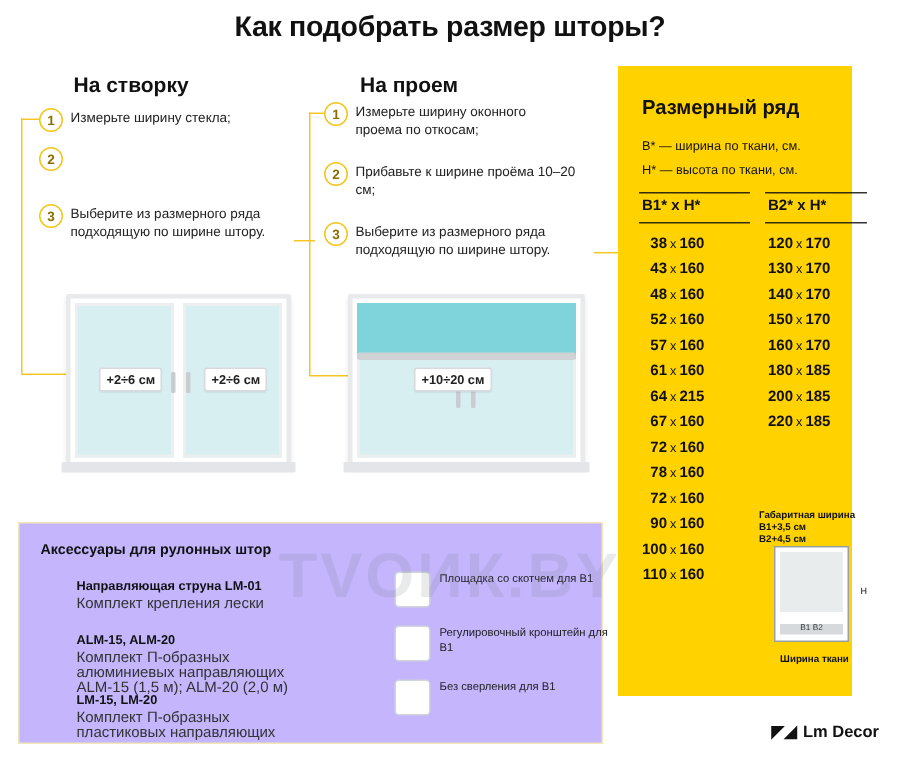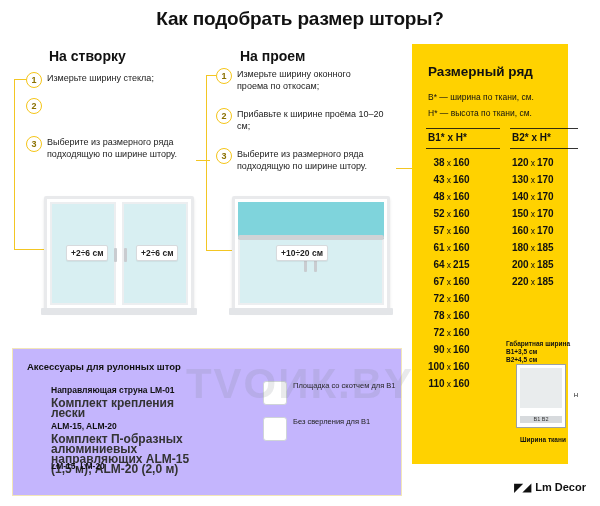--- a/index.html
+++ b/index.html
@@ -137,21 +137,21 @@
   #mini-foot{left:0;top:96px;width:74px;text-align:center;font-size:6.5px;font-weight:bold;}
 
   
   #acc{
     position:absolute;left:12px;top:348px;width:388px;height:146px;
     background:#c4b5fd;border:1px solid #f3e6b8;
   }
   #acc-title{position:absolute;left:14px;top:12px;font-size:9.5px;font-weight:bold;color:#111;}
   .acc-item{position:absolute;width:150px;}
   .acc-item .name{font-size:8.5px;font-weight:bold;color:#111;line-height:11px;}
-  .acc-item .desc{font-size:12px;color:#333;line-height:10px;margin-top:2px;font-weight:bold;}
+  .acc-item .desc{font-size:10px;color:#333;line-height:10px;margin-top:2px;}
   #a1{left:38px;top:36px;}
   #a2{left:38px;top:72px;}
   #a3{left:38px;top:112px;}
 
   .acc-right{position:absolute;left:250px;width:150px;}
   .acc-right .rw{position:relative;min-height:26px;margin-bottom:10px;}
   .acc-right .ic{
     position:absolute;left:0;top:0;width:22px;height:22px;border:1px solid #cfd4d8;
     border-radius:3px;background:#fff;
   }
@@ -298,29 +298,34 @@
     <div class="acc-item" id="a1">
       <div class="name">Направляющая струна LM-01</div>
       <div class="desc">Комплект крепления лески</div>
     </div>
     <div class="acc-item" id="a2">
       <div class="name">ALM-15, ALM-20</div>
       <div class="desc">Комплект П-образных алюминиевых направляющих ALM-15 (1,5 м); ALM-20 (2,0 м)</div>
     </div>
     <div class="acc-item" id="a3">
       <div class="name">LM-15, LM-20</div>
+      <div class="desc">Комплект П-образных пластиковых направляющих</div>
     </div>
 
     <div class="acc-right" id="ar">
       <div class="rw">
         <div class="ic"></div>
         <div class="tx">Площадка со скотчем для B1</div>
       </div>
       <div class="rw">
         <div class="ic"></div>
+        <div class="tx">Регулировочный кронштейн для B1</div>
+      </div>
+      <div class="rw">
+        <div class="ic"></div>
         <div class="tx">Без сверления для B1</div>
       </div>
     </div>
   </div>
 
   <div id="logo">
     <span class="mark">◤◢</span><span>Lm Decor</span>
   </div>
 
   <div id="wm">ТVОИК.BY</div>

